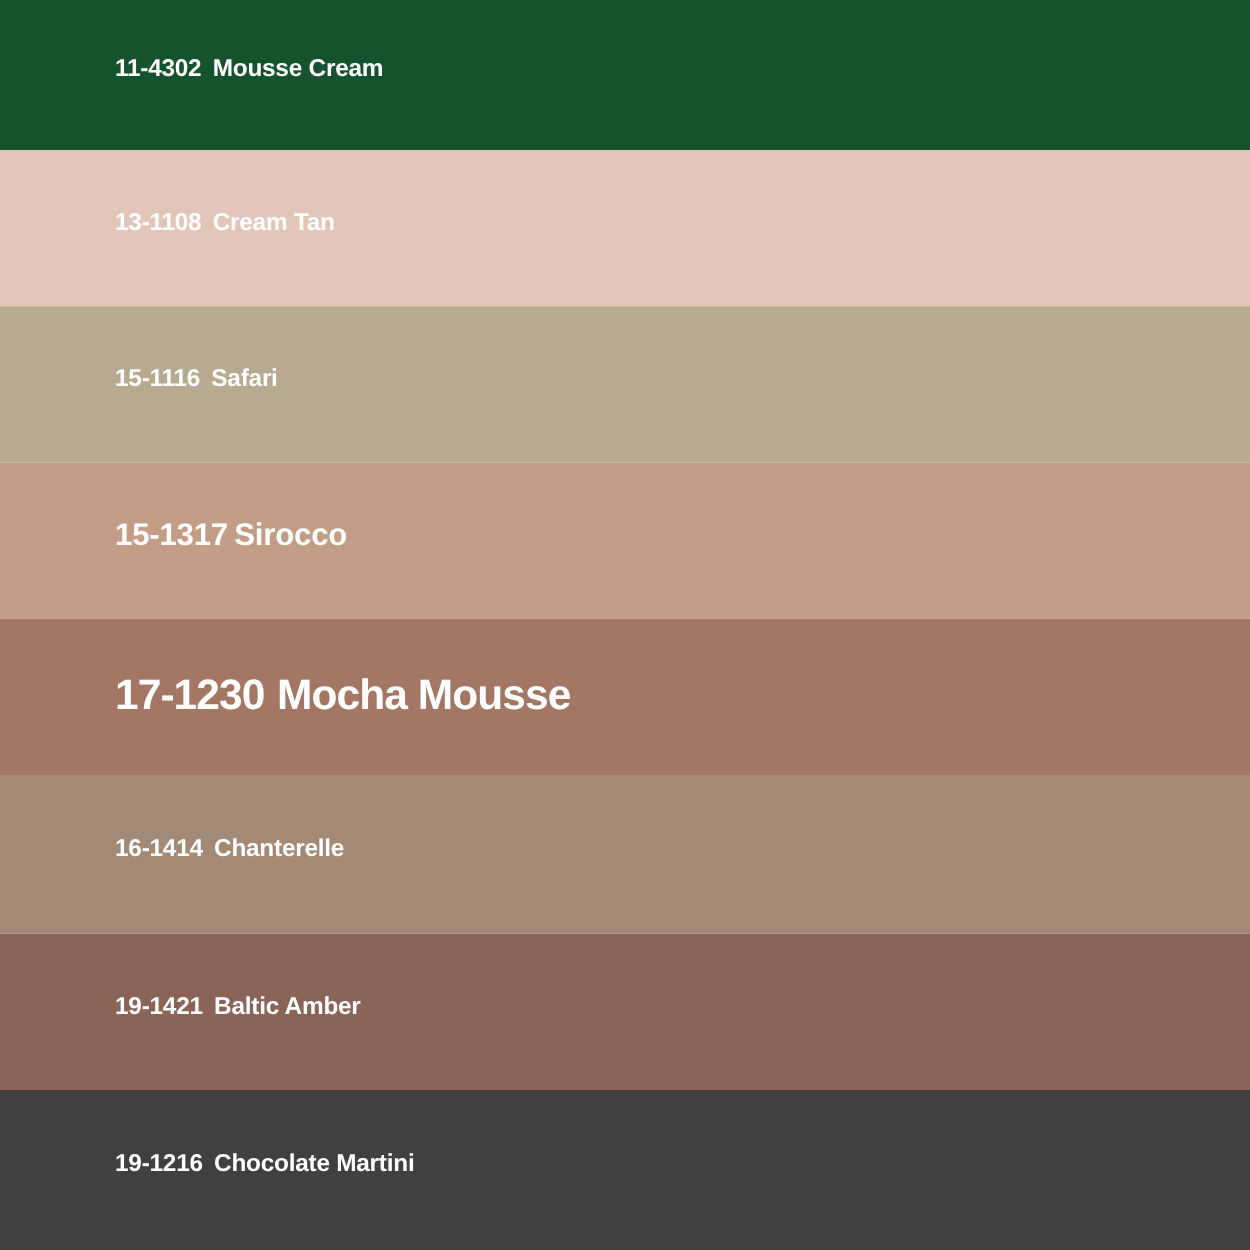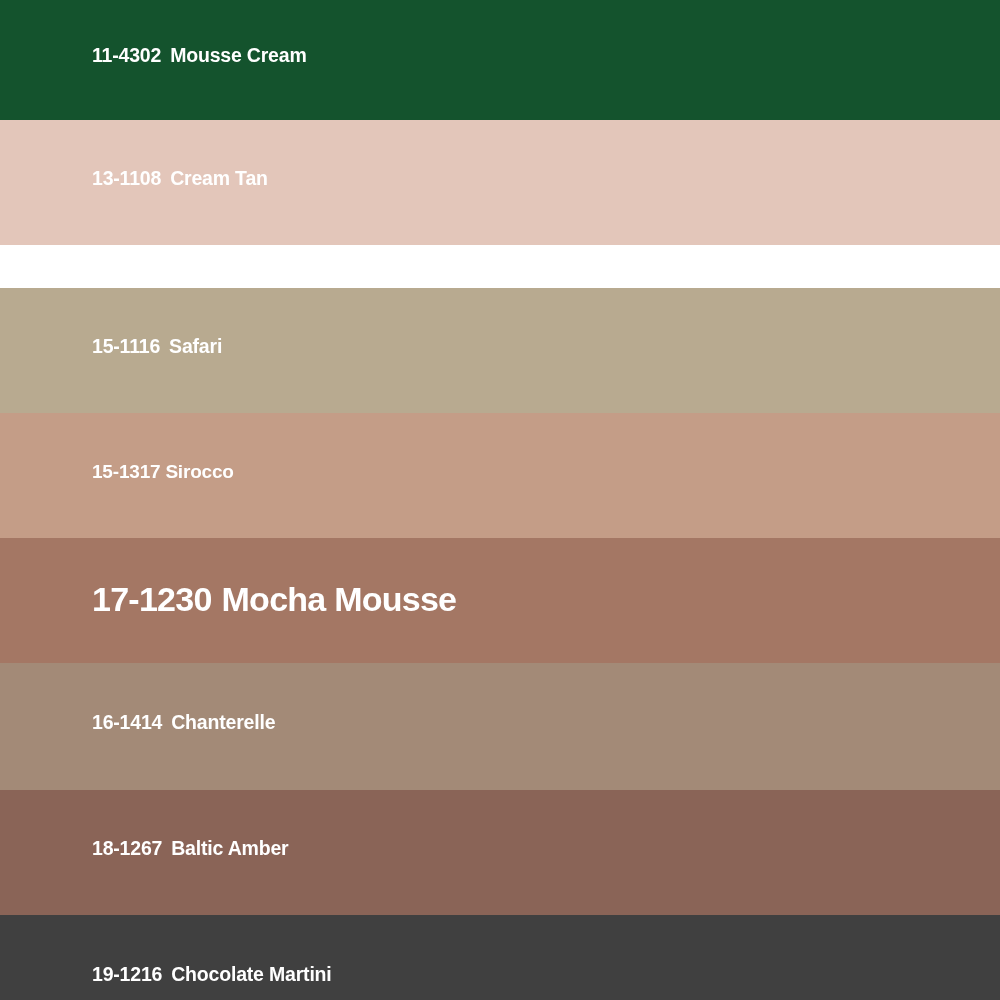--- a/index.html
+++ b/index.html
@@ -54,21 +54,21 @@
     display: inline-block;
   }
   .size-sm .code,
   .size-sm .name {
     font-size: 19.5px;
   }
   .size-sm .gap { width: 9px; }
 
   .size-tight .code,
   .size-tight .name {
-    font-size: 19px;
+    font-size: 25px;
   }
   .size-tight .gap { width: 5px; }
 
   .size-hero .code,
   .size-hero .name {
     font-size: 34px;
     letter-spacing: -0.022em;
   }
   .size-hero .gap { width: 10px; }
 </style>
@@ -83,21 +83,21 @@
         <span class="name">Mousse Cream</span>
       </div>
     </div>
     <div class="swatch" style="background: rgb(227, 198, 186); height: 125px; flex: 0 0 125px;">
       <div class="swatch-label size-sm" style="color: rgb(255, 255, 255);">
         <span class="code">13-1108</span>
         <span class="gap"></span>
         <span class="name">Cream Tan</span>
       </div>
     </div>
-    <div class="swatch" style="background: rgb(184, 170, 144); height: 125px; flex: 0 0 125px; margin-top: 43px;">
+    <div class="swatch" style="background: rgb(184, 170, 144); height: 125px; flex: 0 0 125px;">
       <div class="swatch-label size-sm" style="color: rgb(255, 255, 255);">
         <span class="code">15-1116</span>
         <span class="gap"></span>
         <span class="name">Safari</span>
       </div>
     </div>
     <div class="swatch" style="background: rgb(196, 157, 135); height: 125px; flex: 0 0 125px;">
       <div class="swatch-label size-tight" style="color: rgb(255, 255, 255);">
         <span class="code">15-1317</span>
         <span class="gap"></span>
@@ -113,21 +113,21 @@
     </div>
     <div class="swatch" style="background: rgb(163, 138, 119); height: 127px; flex: 0 0 127px;">
       <div class="swatch-label size-sm" style="color: rgb(255, 255, 255);">
         <span class="code">16-1414</span>
         <span class="gap"></span>
         <span class="name">Chanterelle</span>
       </div>
     </div>
     <div class="swatch" style="background: rgb(138, 100, 87); height: 125px; flex: 0 0 125px;">
       <div class="swatch-label size-sm" style="color: rgb(255, 255, 255);">
-        <span class="code">18-1267</span>
+        <span class="code">19-1421</span>
         <span class="gap"></span>
         <span class="name">Baltic Amber</span>
       </div>
     </div>
     <div class="swatch" style="background: #404040; height: 128px; flex: 0 0 128px;">
       <div class="swatch-label size-sm" style="color: rgb(255, 255, 255);">
         <span class="code">19-1216</span>
         <span class="gap"></span>
         <span class="name">Chocolate Martini</span>
       </div>

